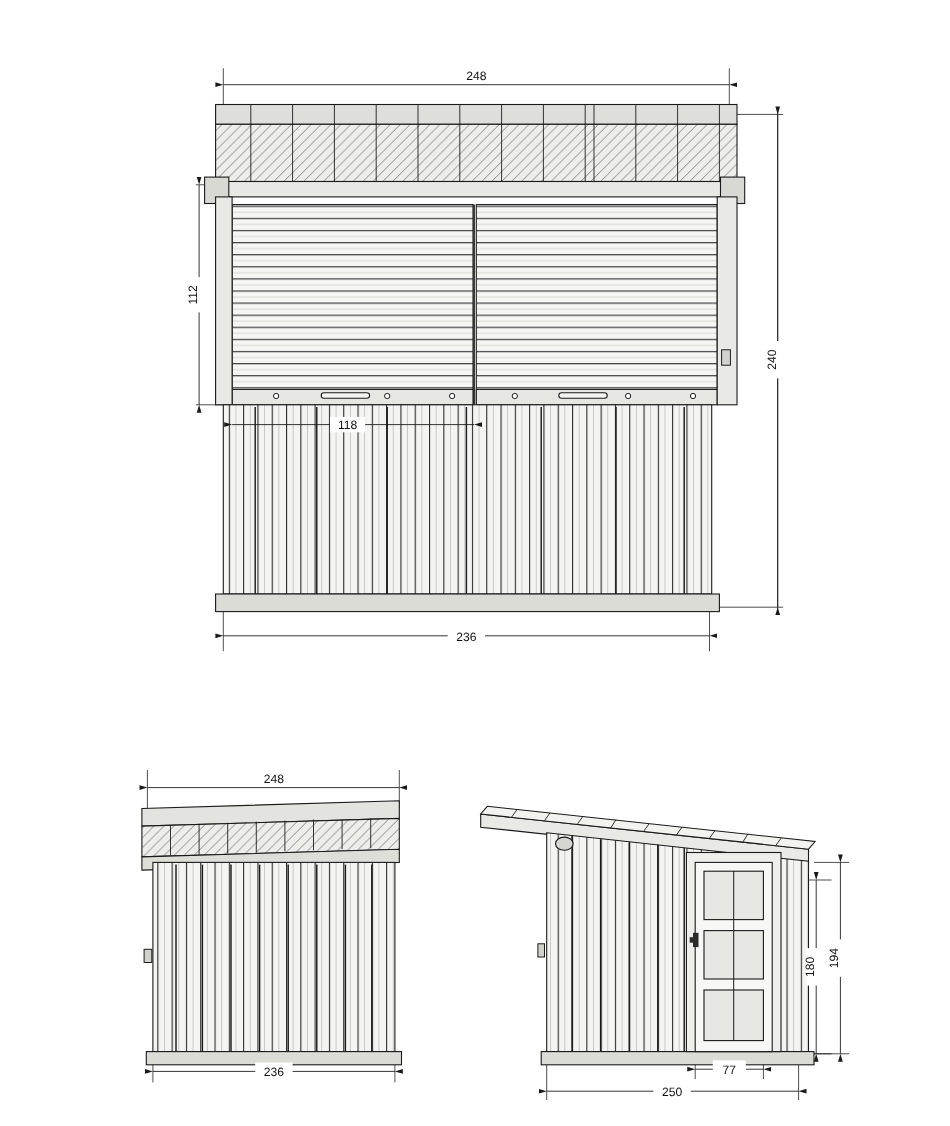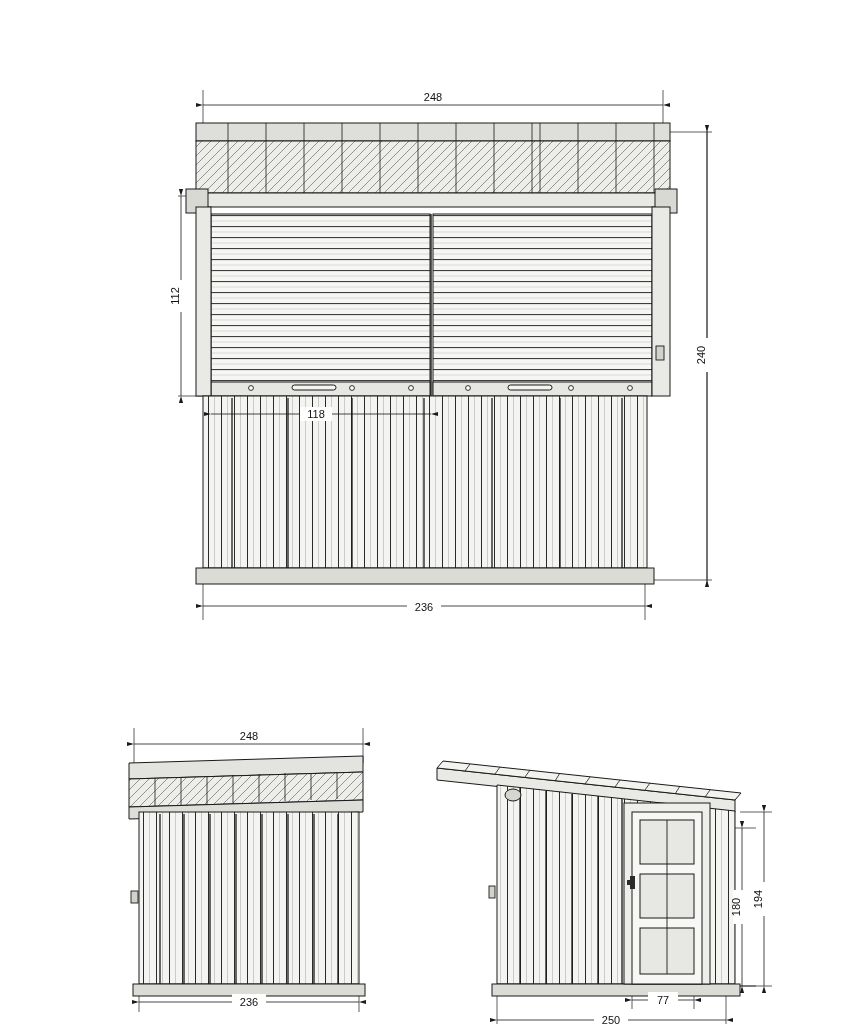--- a/index.html
+++ b/index.html
@@ -11,21 +11,20 @@
     width: 864px;
     height: 1024px;
     font-family: "Liberation Sans", sans-serif;
     color: #111;
     position: relative;
     overflow: hidden;
   }
   .sheet {
     position: absolute;
     inset: 0;
-    margin-top: 28px;
   }
   svg.drawing {
     position: absolute;
     top: 0;
     left: 0;
     width: 864px;
     height: 1024px;
   }
   .dimtext {
     font-family: "Liberation Sans", sans-serif;

